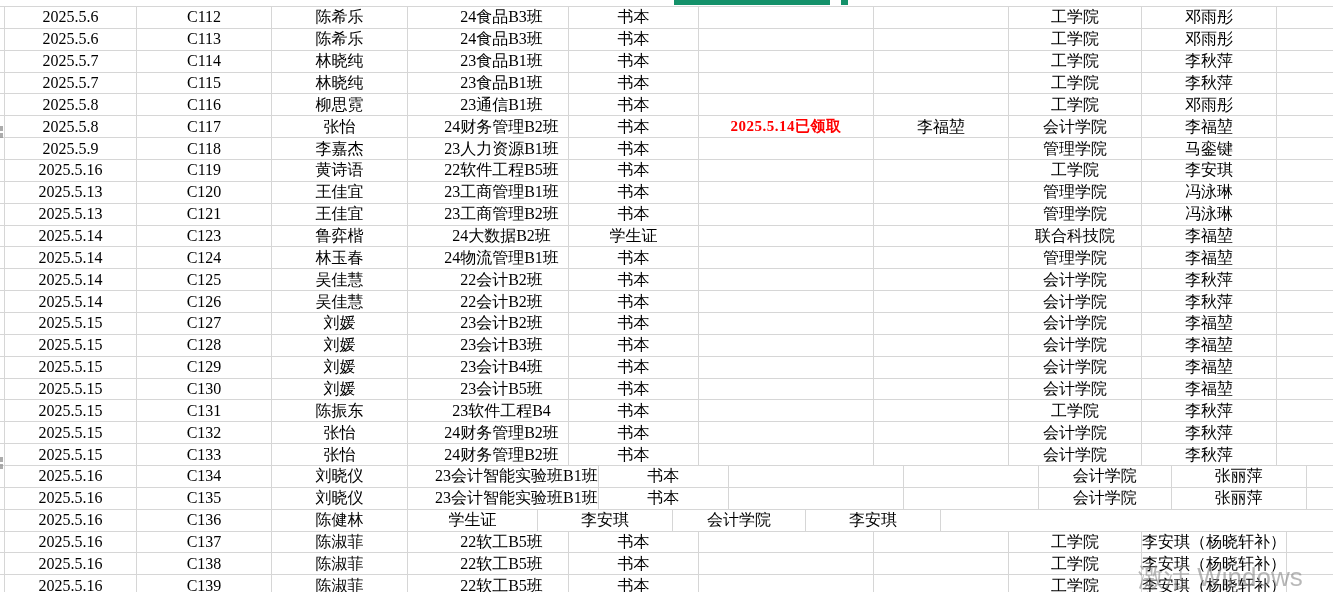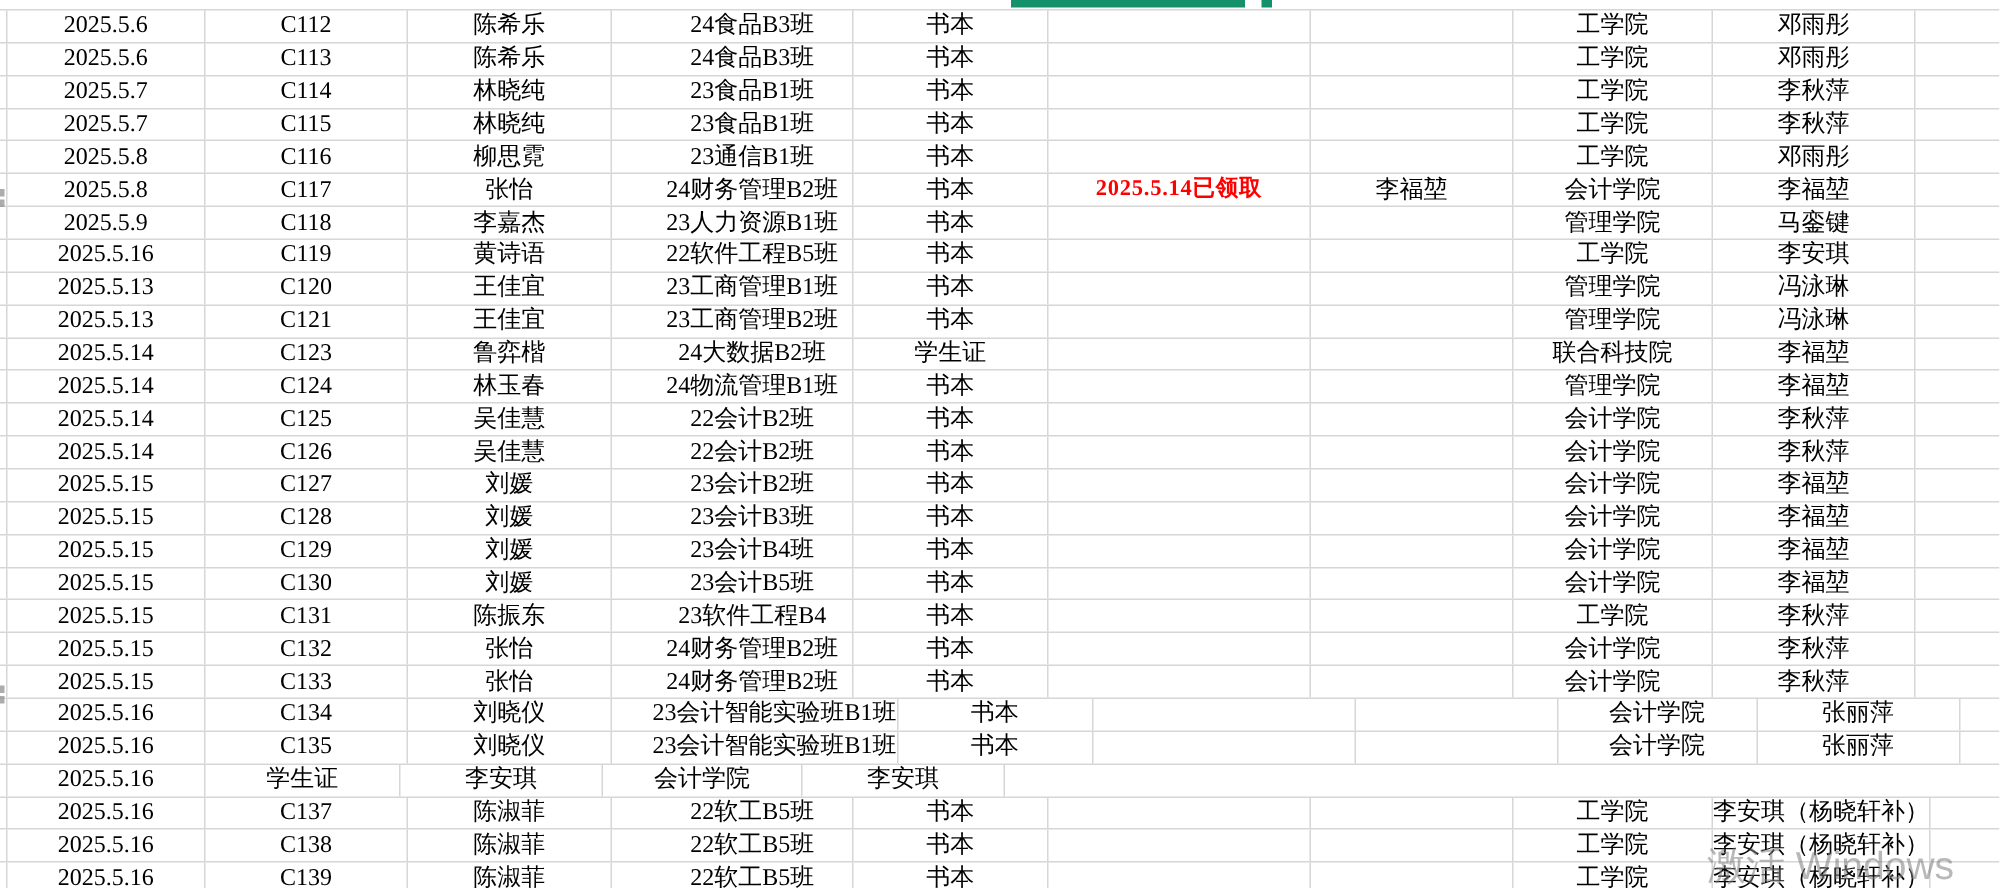--- a/index.html
+++ b/index.html
@@ -361,20 +361,22 @@
         <div class="cell c-type">书本</div>
         <div class="cell c-status"></div>
         <div class="cell c-recipient"></div>
         <div class="cell c-college">会计学院</div>
         <div class="cell c-handler">张丽萍</div>
         <div class="cell c-extra"></div>
       </div>
       <div class="row">
         <div class="cell c-sliver"></div>
         <div class="cell c-date">2025.5.16</div>
+        <div class="cell c-code">C136</div>
+        <div class="cell c-name">陈健林</div>
         <div class="cell c-type">学生证</div>
         <div class="cell c-recipient">李安琪</div>
         <div class="cell c-college">会计学院</div>
         <div class="cell c-handler">李安琪</div>
         <div class="cell c-extra"></div>
       </div>
       <div class="row">
         <div class="cell c-sliver"></div>
         <div class="cell c-date">2025.5.16</div>
         <div class="cell c-code">C137</div>

